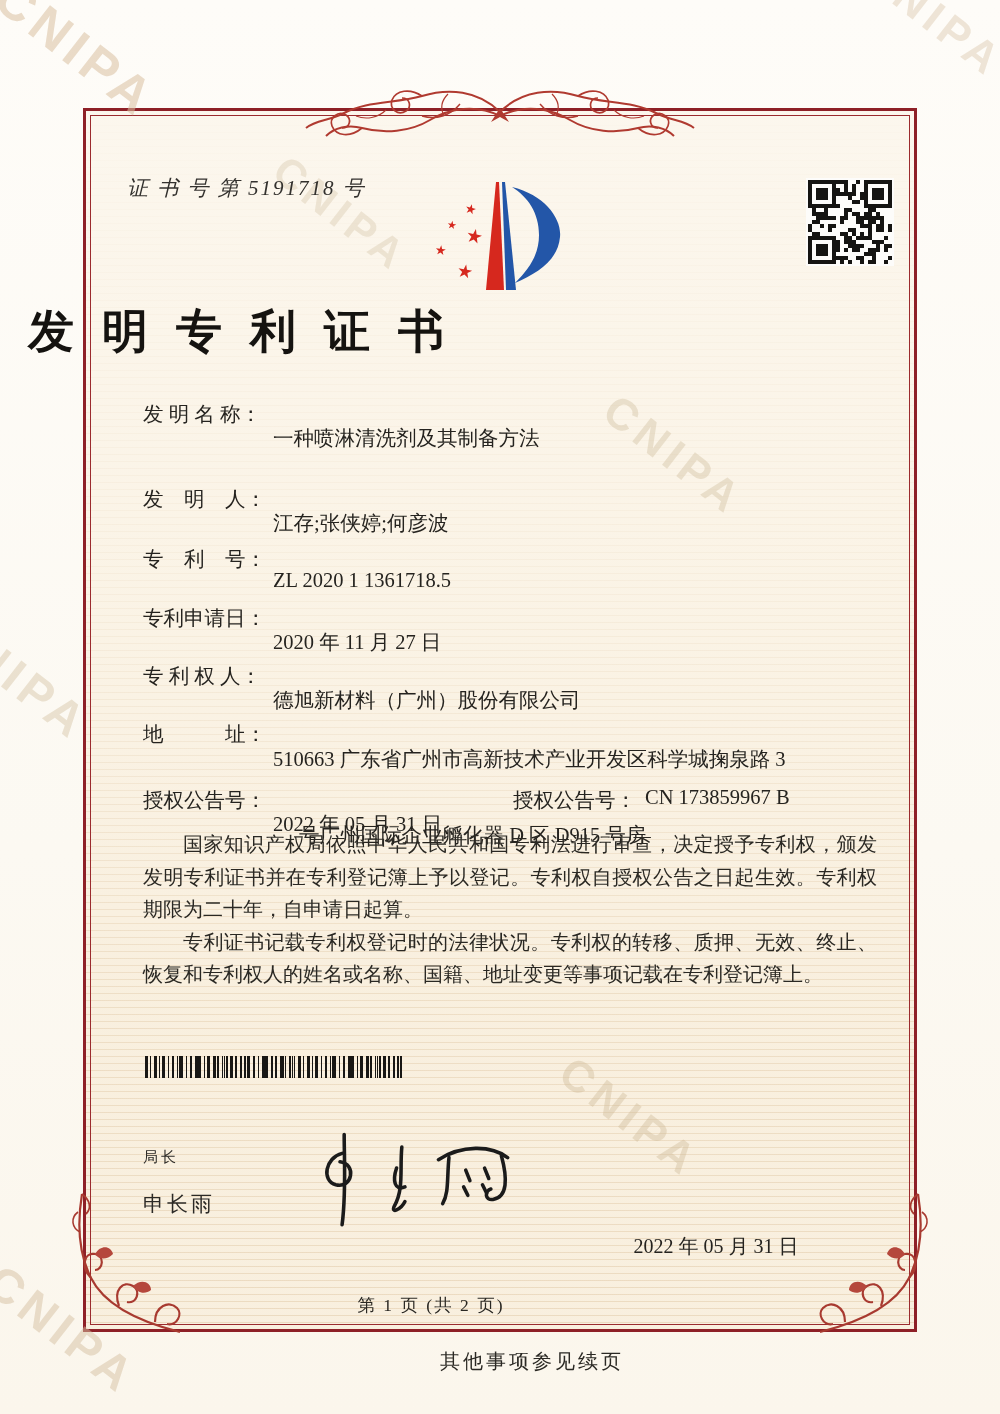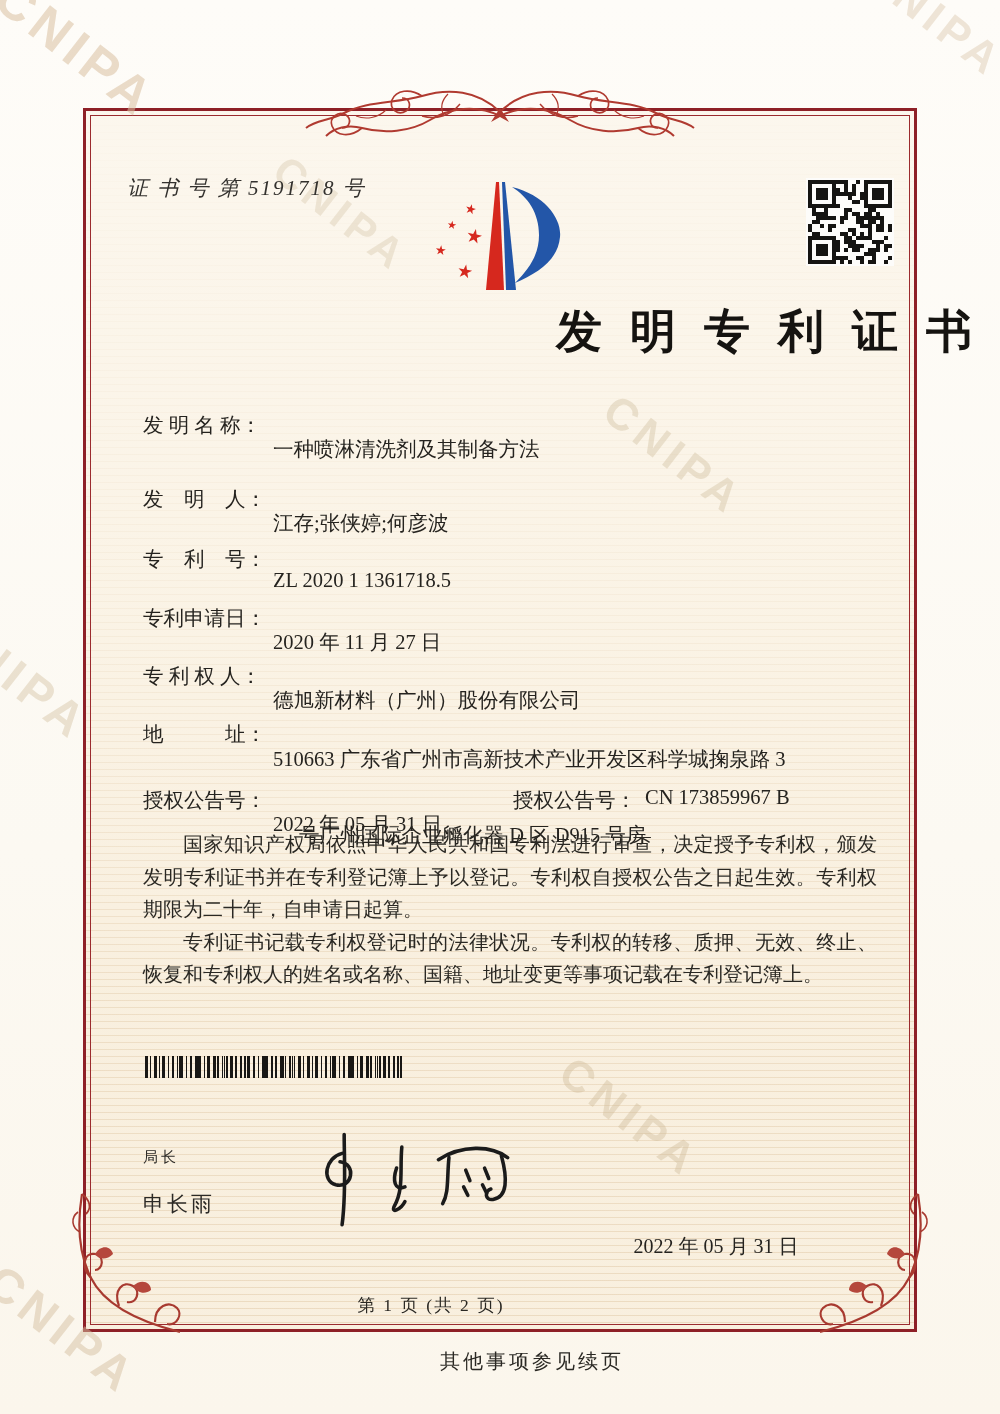--- a/index.html
+++ b/index.html
@@ -20,21 +20,21 @@
   .frame-inner{position:absolute;inset:4px;border:1px solid #9b2b2e;pointer-events:none;}
 
   
   .wm{position:absolute;font-family:"Liberation Sans","DejaVu Sans",sans-serif;
       font-weight:bold;letter-spacing:6px;transform:rotate(38deg);transform-origin:center;
       white-space:nowrap;user-select:none;}
 
   
   .abs{position:absolute;}
   .certno{left:127px;top:174px;font-size:21px;letter-spacing:2px;color:#33312e;font-style:italic;}
-  .title{left:0;top:301px;width:1000px;text-align:right;font-size:46px;font-weight:bold;
+  .title{left:0;top:301px;width:1000px;text-align:left;font-size:46px;font-weight:bold;
          letter-spacing:28px;text-indent:28px;color:#151310;}
   .row{left:143px;width:740px;display:flex;font-size:20.5px;color:#25231f;}
   .row .lbl{flex:0 0 130px;white-space:pre;}
   .row .val{white-space:pre-wrap;margin-top:24px;}
   .addr2{padding-left:26px;}
   .row6 .val div{line-height:30px;}
   .lbl2{position:absolute;left:370px;white-space:pre;}
   .val2{position:absolute;left:502px;white-space:pre;}
   .paras{left:143px;top:828px;width:734px;font-size:20px;line-height:32.5px;
          text-align:justify;color:#2a2823;}
@@ -267,21 +267,21 @@
         <rect x="58" y="2" width="28" height="28" fill="#151412"></rect>
         <rect x="62" y="6" width="20" height="20" fill="#fdfcfa"></rect>
         <rect x="66" y="10" width="12" height="12" fill="#151412"></rect>
         <rect x="2" y="58" width="28" height="28" fill="#151412"></rect>
         <rect x="6" y="62" width="20" height="20" fill="#fdfcfa"></rect>
         <rect x="10" y="66" width="12" height="12" fill="#151412"></rect>
       </svg></div>
 
   <div class="abs title">发明专利证书</div>
 
-  <div class="abs row" style="top:411px">
+  <div class="abs row" style="top:400px">
     <span class="lbl">发 明 名 称：</span>
     <span class="val">一种喷淋清洗剂及其制备方法</span>
   </div>
   <div class="abs row" style="top:485px">
     <span class="lbl">发　明　人：</span>
     <span class="val">江存;张侠婷;何彦波</span>
   </div>
   <div class="abs row" style="top:545px">
     <span class="lbl">专　利　号：</span>
     <span class="val">ZL 2020 1 1361718.5</span>

